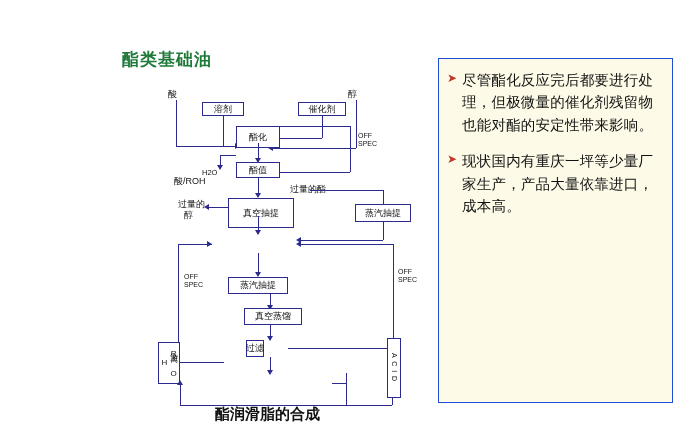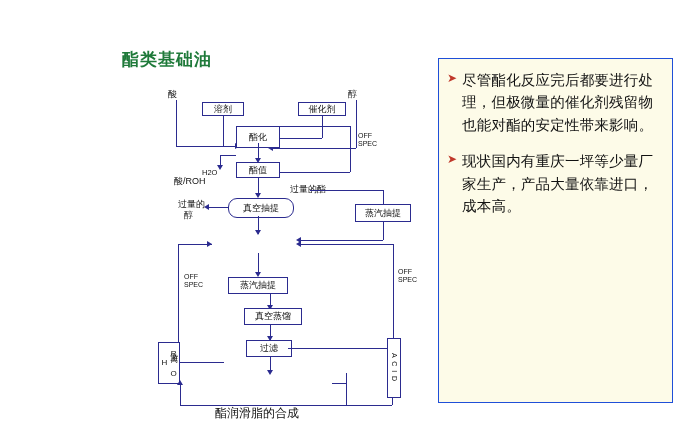--- a/index.html
+++ b/index.html
@@ -80,21 +80,21 @@
     position:absolute;width:0;height:0;
   }
   .ar-down{border-left:3px solid transparent;border-right:3px solid transparent;border-top:5px solid #2b2b8f;}
   .ar-up{border-left:3px solid transparent;border-right:3px solid transparent;border-bottom:5px solid #2b2b8f;}
   .ar-right{border-top:3px solid transparent;border-bottom:3px solid transparent;border-left:5px solid #2b2b8f;}
   .ar-left{border-top:3px solid transparent;border-bottom:3px solid transparent;border-right:5px solid #2b2b8f;}
 
   .caption{
     position:absolute;
     left:215px;top:405px;
-    font-size:12px;color:#111;
+    font-size:15px;color:#111;font-weight:bold;
   }
 </style>
 </head>
 <body>
 
 <div class="slide">
 
   <div class="title">酯类基础油</div>
 
   <div class="notes">
@@ -146,21 +146,21 @@
     <div class="node" style="left:86px;top:82px;width:44px;height:16px;">酯值</div>
 
     <div class="ln vl" style="left:70px;top:75px;height:12px;"></div>
     <div class="ln hl" style="left:70px;top:75px;width:16px;"></div>
     <div class="arrow ar-down" style="left:67px;top:85px;"></div>
 
     <div class="lbl" style="left:140px;top:103px;">过量的酯</div>
 
     <div class="ln vl" style="left:108px;top:98px;height:18px;"></div>
     <div class="arrow ar-down" style="left:105px;top:113px;"></div>
-    <div class="node" style="left:78px;top:118px;width:66px;height:20px;border-radius:9px;">真空抽提</div>
+    <div class="node" style="left:78px;top:118px;width:66px;height:30px;">真空抽提</div>
 
     <div class="lbl" style="left:28px;top:118px;">过量的</div>
     <div class="lbl" style="left:34px;top:129px;">醇</div>
     <div class="ln hl" style="left:58px;top:127px;width:20px;"></div>
     <div class="arrow ar-left" style="left:54px;top:124px;"></div>
 
     <div class="node" style="left:205px;top:124px;width:56px;height:18px;">蒸汽抽提</div>
     <div class="ln vl" style="left:233px;top:110px;height:14px;"></div>
     <div class="ln hl" style="left:160px;top:110px;width:73px;"></div>
     <div class="ln vl" style="left:233px;top:142px;height:18px;"></div>
@@ -186,21 +186,21 @@
     <div class="ln vl" style="left:108px;top:173px;height:22px;"></div>
     <div class="arrow ar-down" style="left:105px;top:192px;"></div>
     <div class="node" style="left:78px;top:197px;width:60px;height:17px;">蒸汽抽提</div>
 
     <div class="ln vl" style="left:120px;top:214px;height:14px;"></div>
     <div class="arrow ar-down" style="left:117px;top:225px;"></div>
     <div class="node" style="left:94px;top:228px;width:58px;height:17px;">真空蒸馏</div>
 
     <div class="ln vl" style="left:120px;top:245px;height:15px;"></div>
     <div class="arrow ar-down" style="left:117px;top:256px;"></div>
-    <div class="node" style="left:96px;top:260px;width:46px;height:17px;">过滤</div>
+    <div class="node" style="left:96px;top:260px;width:18px;height:17px;">过滤</div>
     <div class="ln hl" style="left:138px;top:268px;width:105px;"></div>
 
     <div class="node tall" style="left:8px;top:262px;width:22px;height:42px;font-size:8px;">游离R O H</div>
 
     <div class="node" style="left:237px;top:258px;width:14px;height:60px;font-size:7px;flex-direction:column;">
       <span style="writing-mode:vertical-rl;letter-spacing:1px;">A C I D</span>
     </div>
 
     <div class="ln vl" style="left:120px;top:277px;height:16px;"></div>
     <div class="arrow ar-down" style="left:117px;top:290px;"></div>

